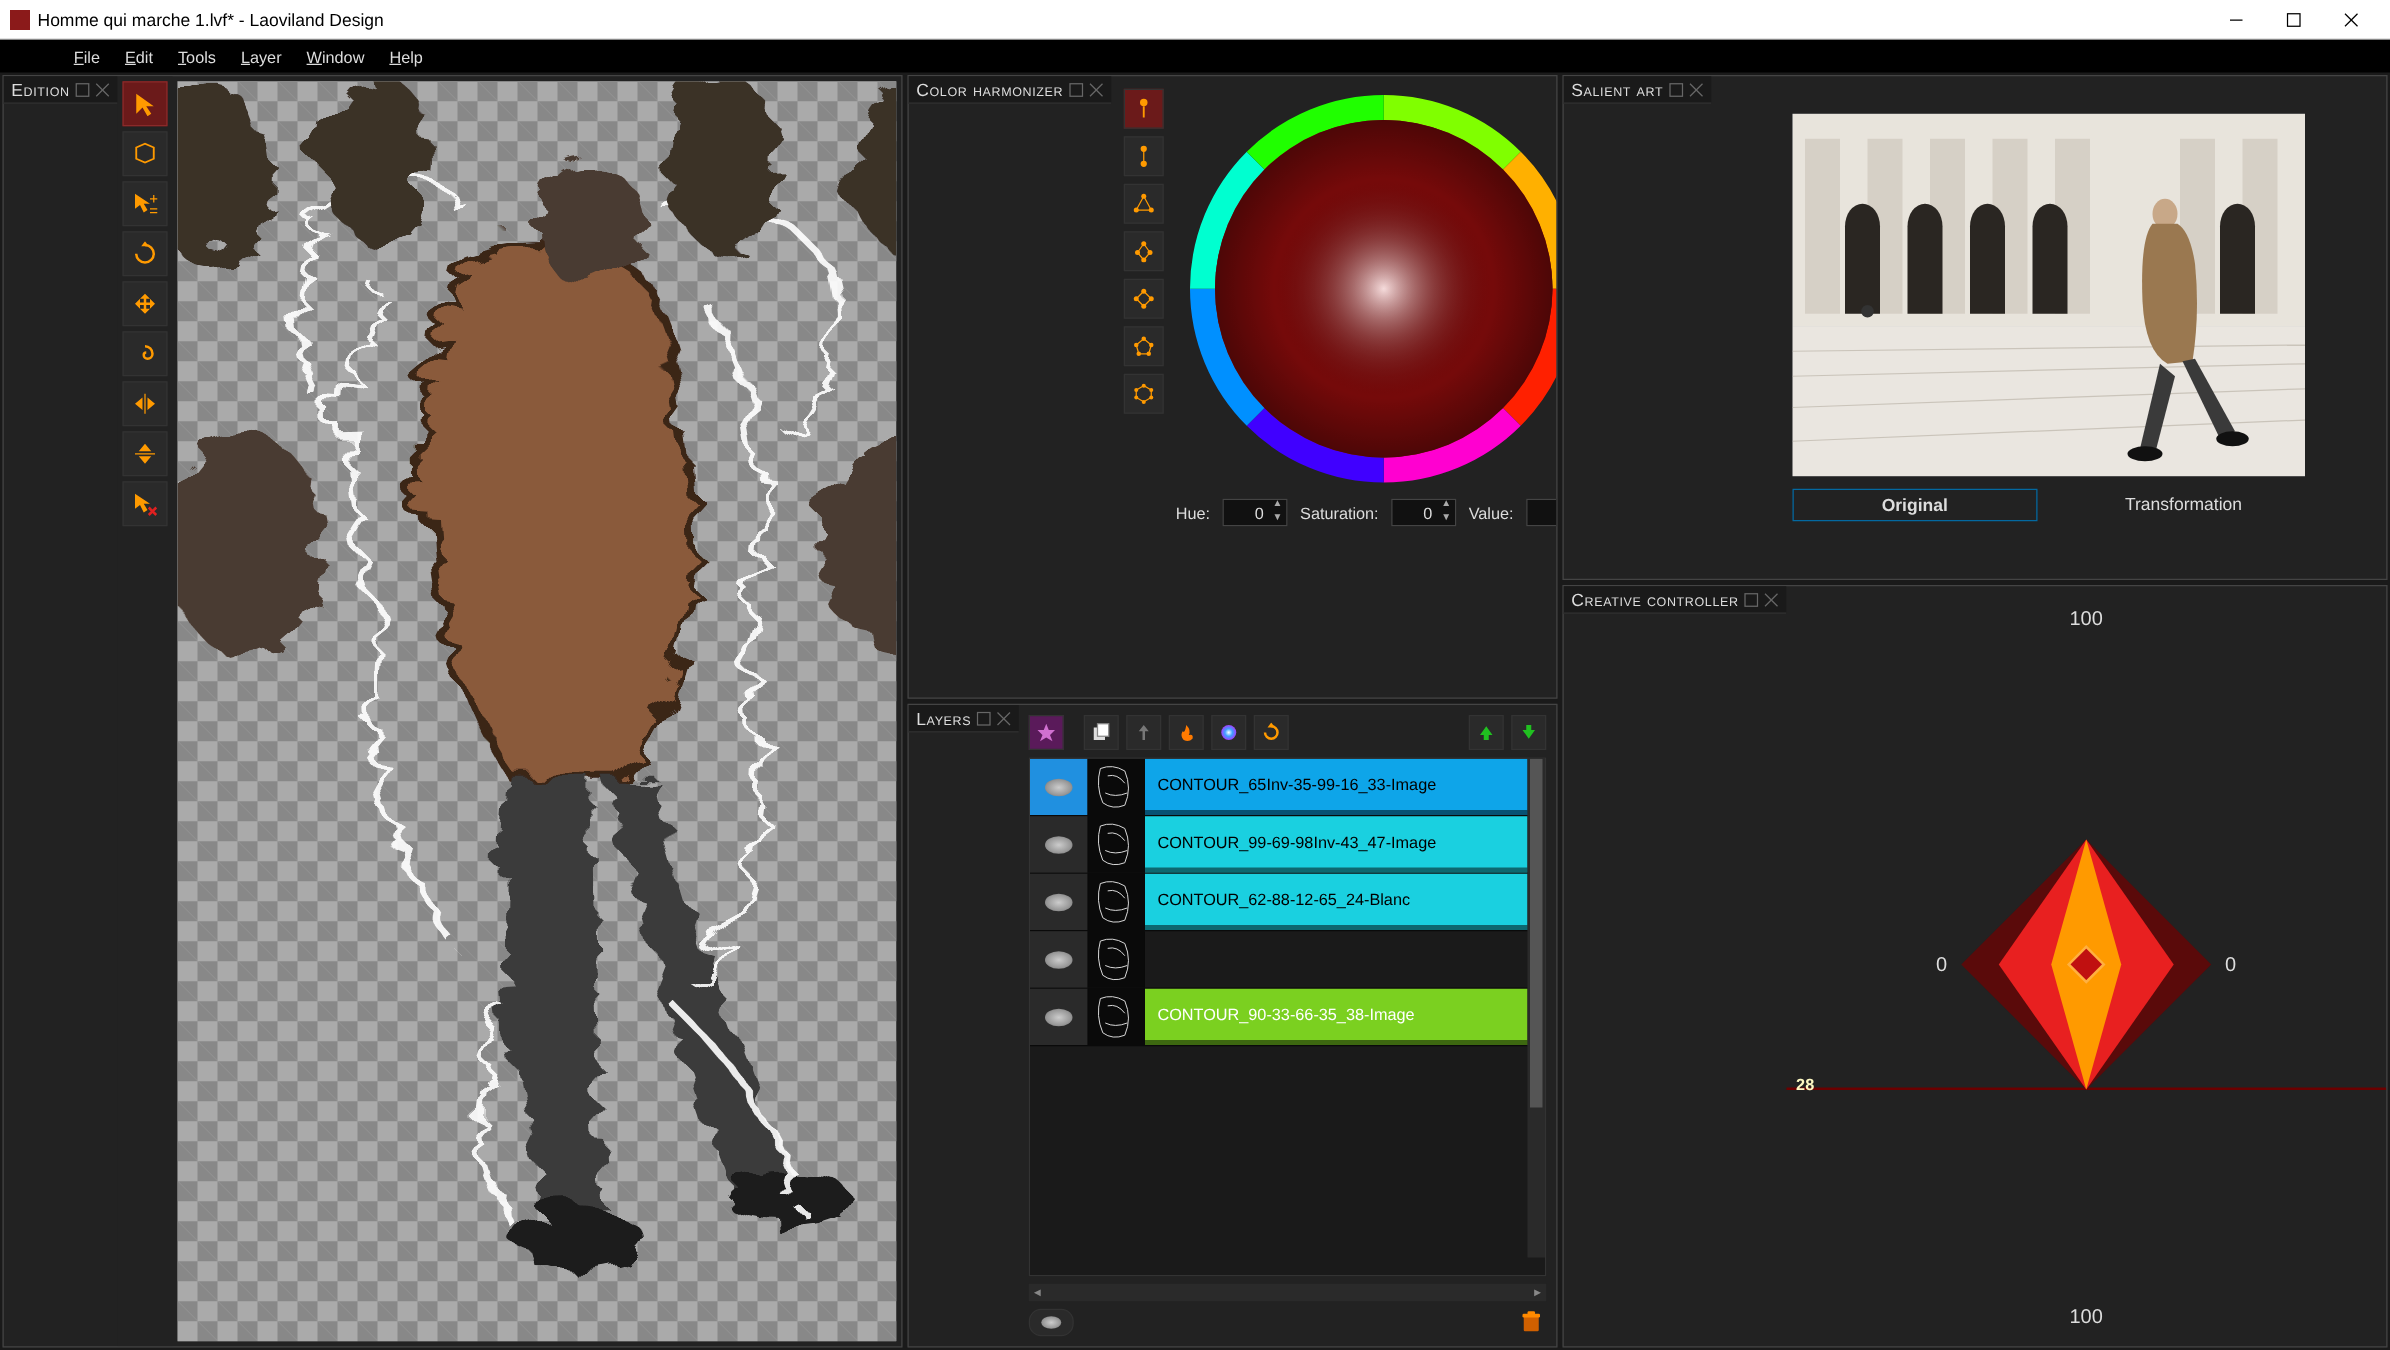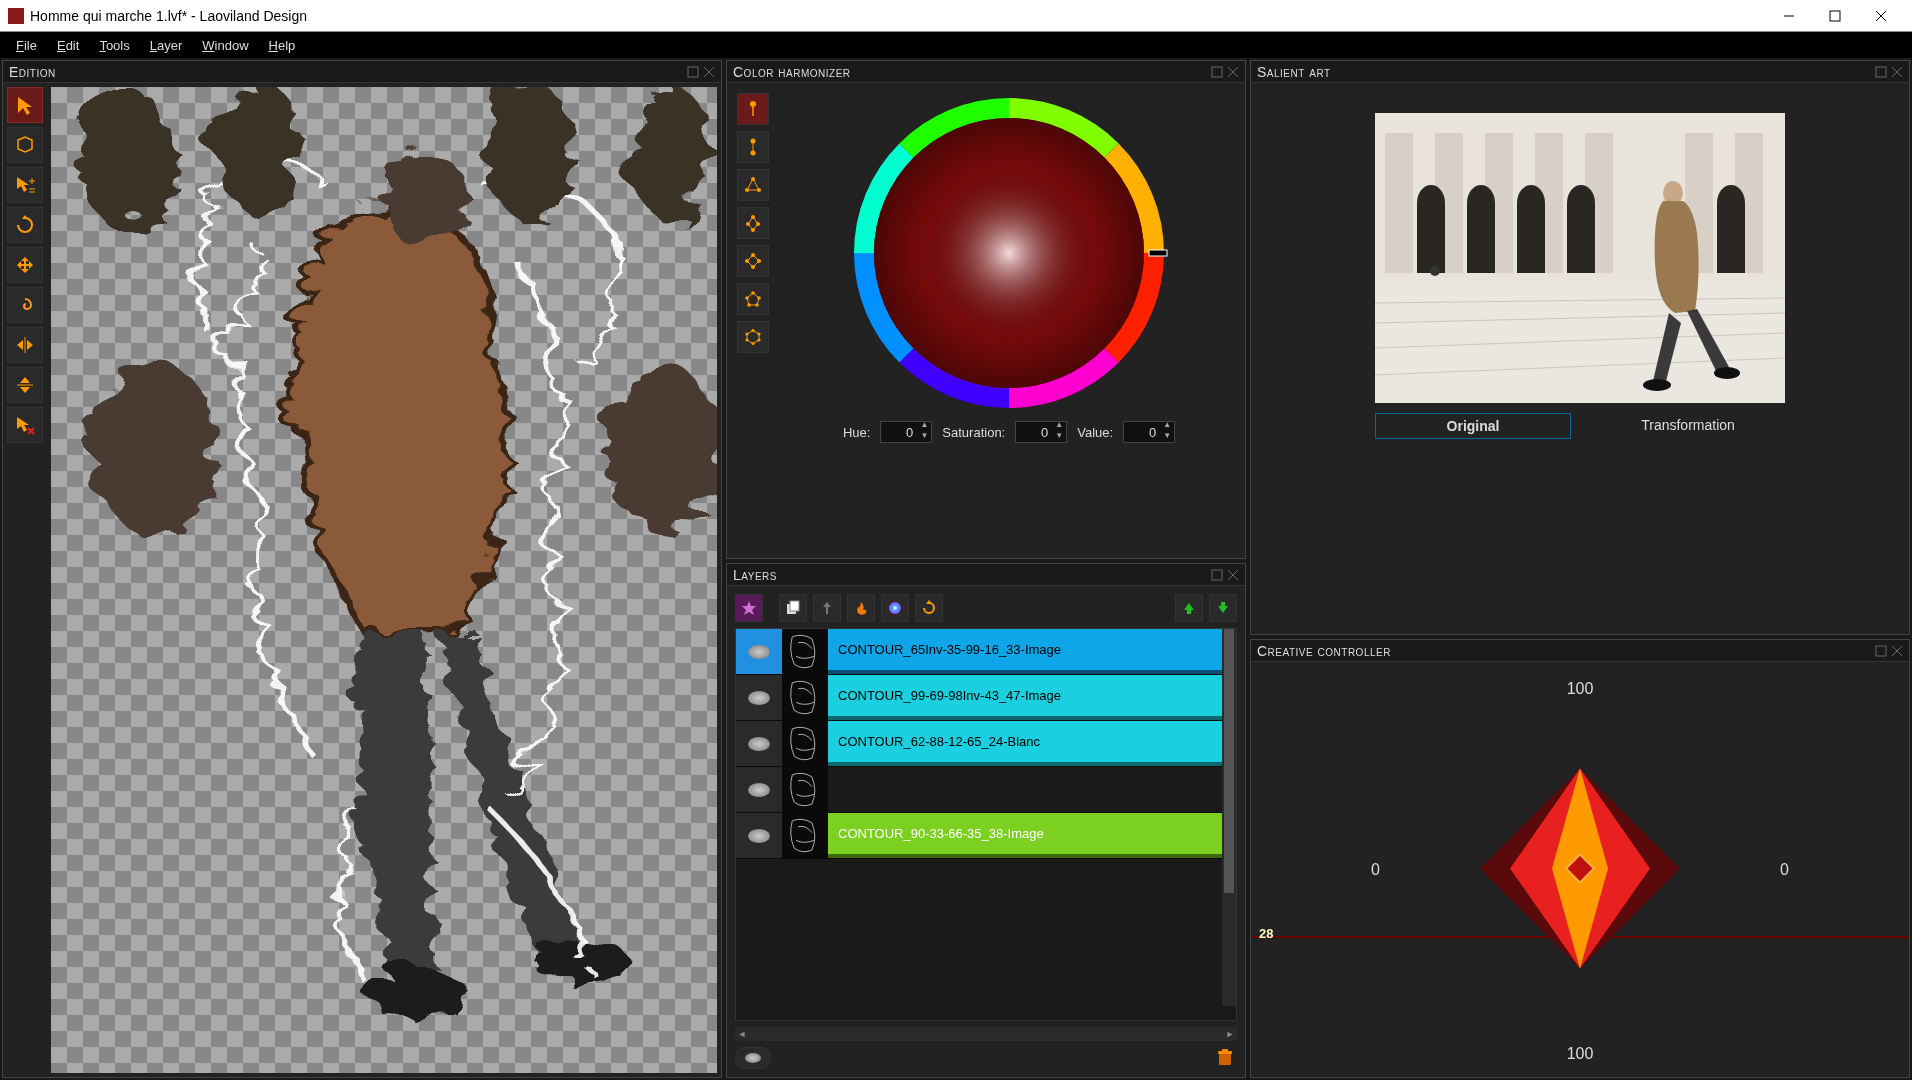--- a/index.html
+++ b/index.html
@@ -1,29 +1,29 @@
 <!DOCTYPE html>
 <html><head>
 <meta charset="utf-8">
 <style>
 * { margin: 0; padding: 0; box-sizing: border-box; font-family: "Segoe UI", Tahoma, sans-serif; }
 body { background: #000; color: #ddd; width: 1912px; height: 1080px; overflow: hidden; font-size: 13px; }
 .titlebar { height: 32px; background: #fff; color: #000; display: flex; align-items: center; padding: 0 8px; border-bottom: 1px solid #888; }
 .titlebar .icon { width: 16px; height: 16px; background: #8b1a1a; margin-right: 6px; }
 .titlebar .title { flex: 1; font-size: 14px; }
 .titlebar .wbtn { width: 46px; height: 32px; display: flex; align-items: center; justify-content: center; cursor: default; }
-.menubar { height: 26px; background: #000; display: flex; align-items: center; padding: 0 8px; gap: 4px; }
+.menubar { height: 26px; background: #000; display: flex; align-items: center; padding: 0 8px; gap: 4px; margin-left: 43px; }
 .menubar .mitem { padding: 2px 8px; cursor: default; }
 .menubar .mitem span.ul { text-decoration: underline; }
 .workspace { display: flex; height: calc(1080px - 58px); background: #1a1a1a; padding: 2px; gap: 4px; }
 .col { display: flex; flex-direction: column; gap: 4px; }
 .col1 { width: 720px; }
 .col2 { width: 520px; }
 .col3 { flex: 1; }
-.panel { background: #222; border: 1px solid #444; display: flex; flex-direction: column; }
+.panel { background: #222; border: 1px solid #444; display: flex; flex-direction: row; }
 .panel-h { height: 22px; background: #1a1a1a; border-bottom: 1px solid #333; display: flex; align-items: center; padding: 0 6px; font-variant: small-caps; letter-spacing: 0.5px; font-size: 14px; }
 .panel-h .spacer { flex: 1; }
 .panel-h .picon { width: 12px; height: 12px; margin-left: 4px; opacity: 0.7; }
 .panel-body { flex: 1; position: relative; overflow: hidden; }
 
 .edition-body { display: flex; }
 .toolcol { width: 44px; background: #222; display: flex; flex-direction: column; gap: 4px; padding: 4px; }
 .toolbtn { width: 36px; height: 36px; background: #2a2a2a; border: 1px solid #333; display: flex; align-items: center; justify-content: center; cursor: default; }
 .toolbtn.sel { background: #6b1a1a; border-color: #8b2a2a; }
 .canvas-wrap { flex: 1; padding: 4px; position: relative; }
@@ -533,21 +533,21 @@
                 <rect x="4" y="6" width="12" height="12" rx="1" fill="#d06000"></rect>
                 <rect x="3" y="4" width="14" height="3" rx="1" fill="#ff8a00"></rect>
                 <rect x="7" y="2" width="6" height="3" rx="1" fill="#ff8a00"></rect>
               </svg></div>
         </div>
       </div>
     </div>
   </div>
 
   <div class="col col3">
-    <div class="panel" style="height:575px">
+    <div class="panel" style="height:404px">
       <div class="panel-h">
         <span>Salient art</span>
         <div class="spacer"></div>
         <svg class="picon">
             <rect x="1" y="1" width="10" height="10" fill="none" stroke="#888"></rect>
           </svg>
         <svg class="picon">
             <line x1="1" y1="1" x2="11" y2="11" stroke="#888"></line>
             <line x1="11" y1="1" x2="1" y2="11" stroke="#888"></line>
           </svg>

